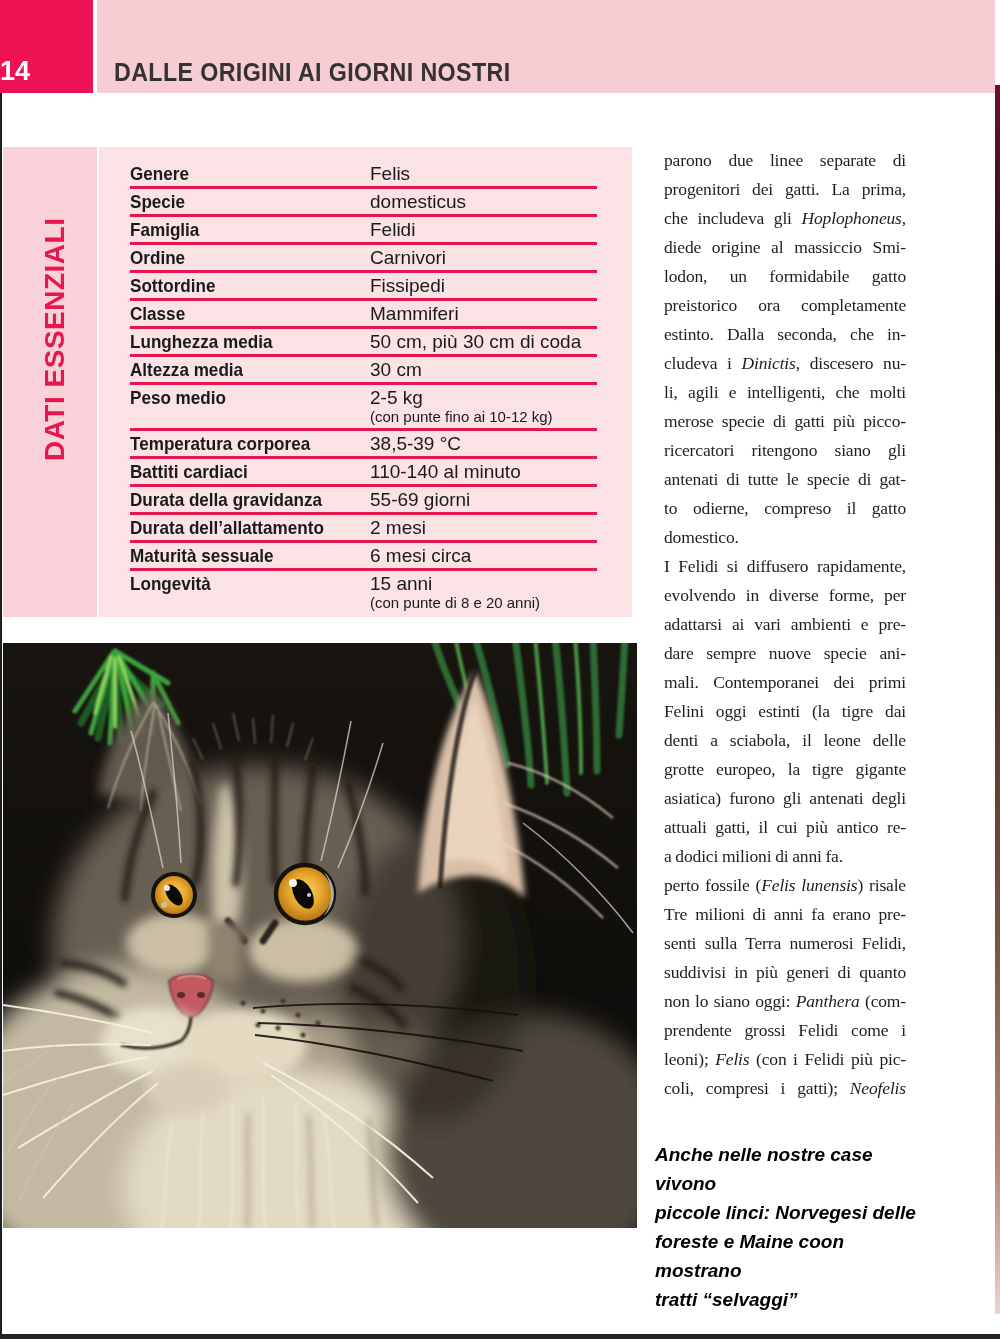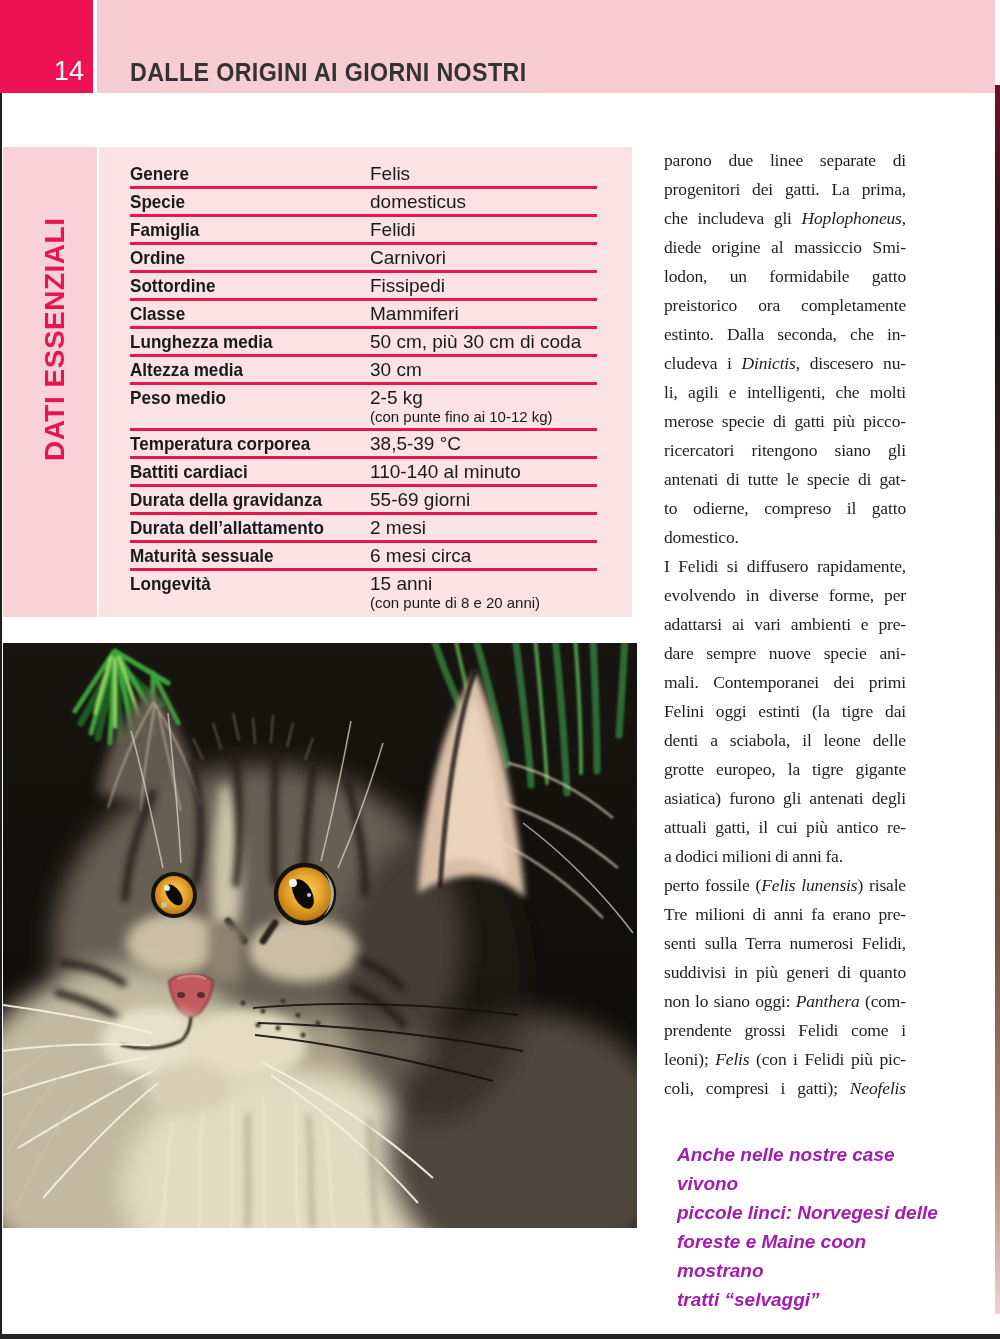--- a/index.html
+++ b/index.html
@@ -5,24 +5,24 @@
   :root{
     --accent:#e6164e; --numbox:#ec1254; --band:#f8ccd3;
     --sidebar:#f8d1d9; --panel:#fbe2e5; --ink:#1a1a1a;
   }
   html,body{margin:0;padding:0;background:#888;}
   .page{position:relative;width:1000px;height:1339px;background:#ffffff;overflow:hidden;
         font-family:"Liberation Sans",sans-serif;margin:0 auto;}
 
   
   .page-num-box{position:absolute;left:0;top:0;width:93px;height:93px;background:var(--numbox);
-    color:#fff;display:flex;align-items:flex-end;justify-content:flex-end;
-    padding:0 9px 6px 0;box-sizing:border-box;font-size:27px;font-weight:normal;}
+    color:#fff;display:flex;align-items:flex-end;justify-content:flex-start;
+    padding:0 9px 6px 0;box-sizing:border-box;font-size:27px;font-weight:bold;}
   .header-band{position:absolute;left:97px;top:0;width:898px;height:93px;background:var(--band);
-    display:flex;align-items:flex-end;padding:0 0 6px 33px;box-sizing:border-box;}
+    display:flex;align-items:flex-end;padding:0 0 6px 17px;box-sizing:border-box;}
   .header-title{font-size:25px;font-weight:bold;color:#333;letter-spacing:.4px;
     transform:scaleX(.93);transform-origin:left bottom;white-space:nowrap;}
 
   
   .sidebar-strip{position:absolute;left:3px;top:147px;width:94px;height:470px;background:var(--sidebar);}
   .sidebar-label{position:absolute;left:-61px;top:331px;width:230px;height:30px;
     transform:rotate(-90deg);text-align:center;font-size:28px;font-weight:bold;
     color:var(--accent);letter-spacing:.5px;white-space:nowrap;}
   .table-panel{position:absolute;left:99px;top:147px;width:533px;height:470px;background:var(--panel);}
   .data-table{position:absolute;left:31px;top:14px;width:467px;}
@@ -35,22 +35,22 @@
 
   
   .article{position:absolute;left:643px;top:146px;width:263px;
     font-family:"Liberation Serif",serif;font-size:17.5px;color:#1e1e1e;
     letter-spacing:-.15px;word-spacing:-.5px;}
   .a-line{height:29px;line-height:29px;text-align:justify;text-align-last:justify;overflow:hidden;margin-left:21px;}
   .a-line.p-end{text-align-last:left;}
   .it{font-style:italic;}
 
   
-  .caption{position:absolute;left:677px;top:1140px;width:268px;font-style:italic;font-weight:bold;
-    font-size:19px;line-height:29px;color:#a21caf;}
+  .caption{position:absolute;left:655px;top:1140px;width:268px;font-style:italic;font-weight:bold;
+    font-size:19px;line-height:29px;color:#000000;}
 
   
   .photo{position:absolute;left:3px;top:643px;width:634px;height:585px;background:#0d0c0a;}
   .photo svg{display:block;width:100%;height:100%;}
 
   
   .edge-left{position:absolute;left:0;top:93px;width:2px;height:1246px;background:#1f1f1f;}
   .edge-bottom{position:absolute;left:0;bottom:0;width:100%;height:5px;background:#242424;}
   .edge-right{position:absolute;right:0;top:85px;width:5px;height:1229px;
     background:linear-gradient(#6c1228,#20130e 18%,#4a3129 45%,#7c5342 70%,#b98878 88%,#ecd3cf);}

